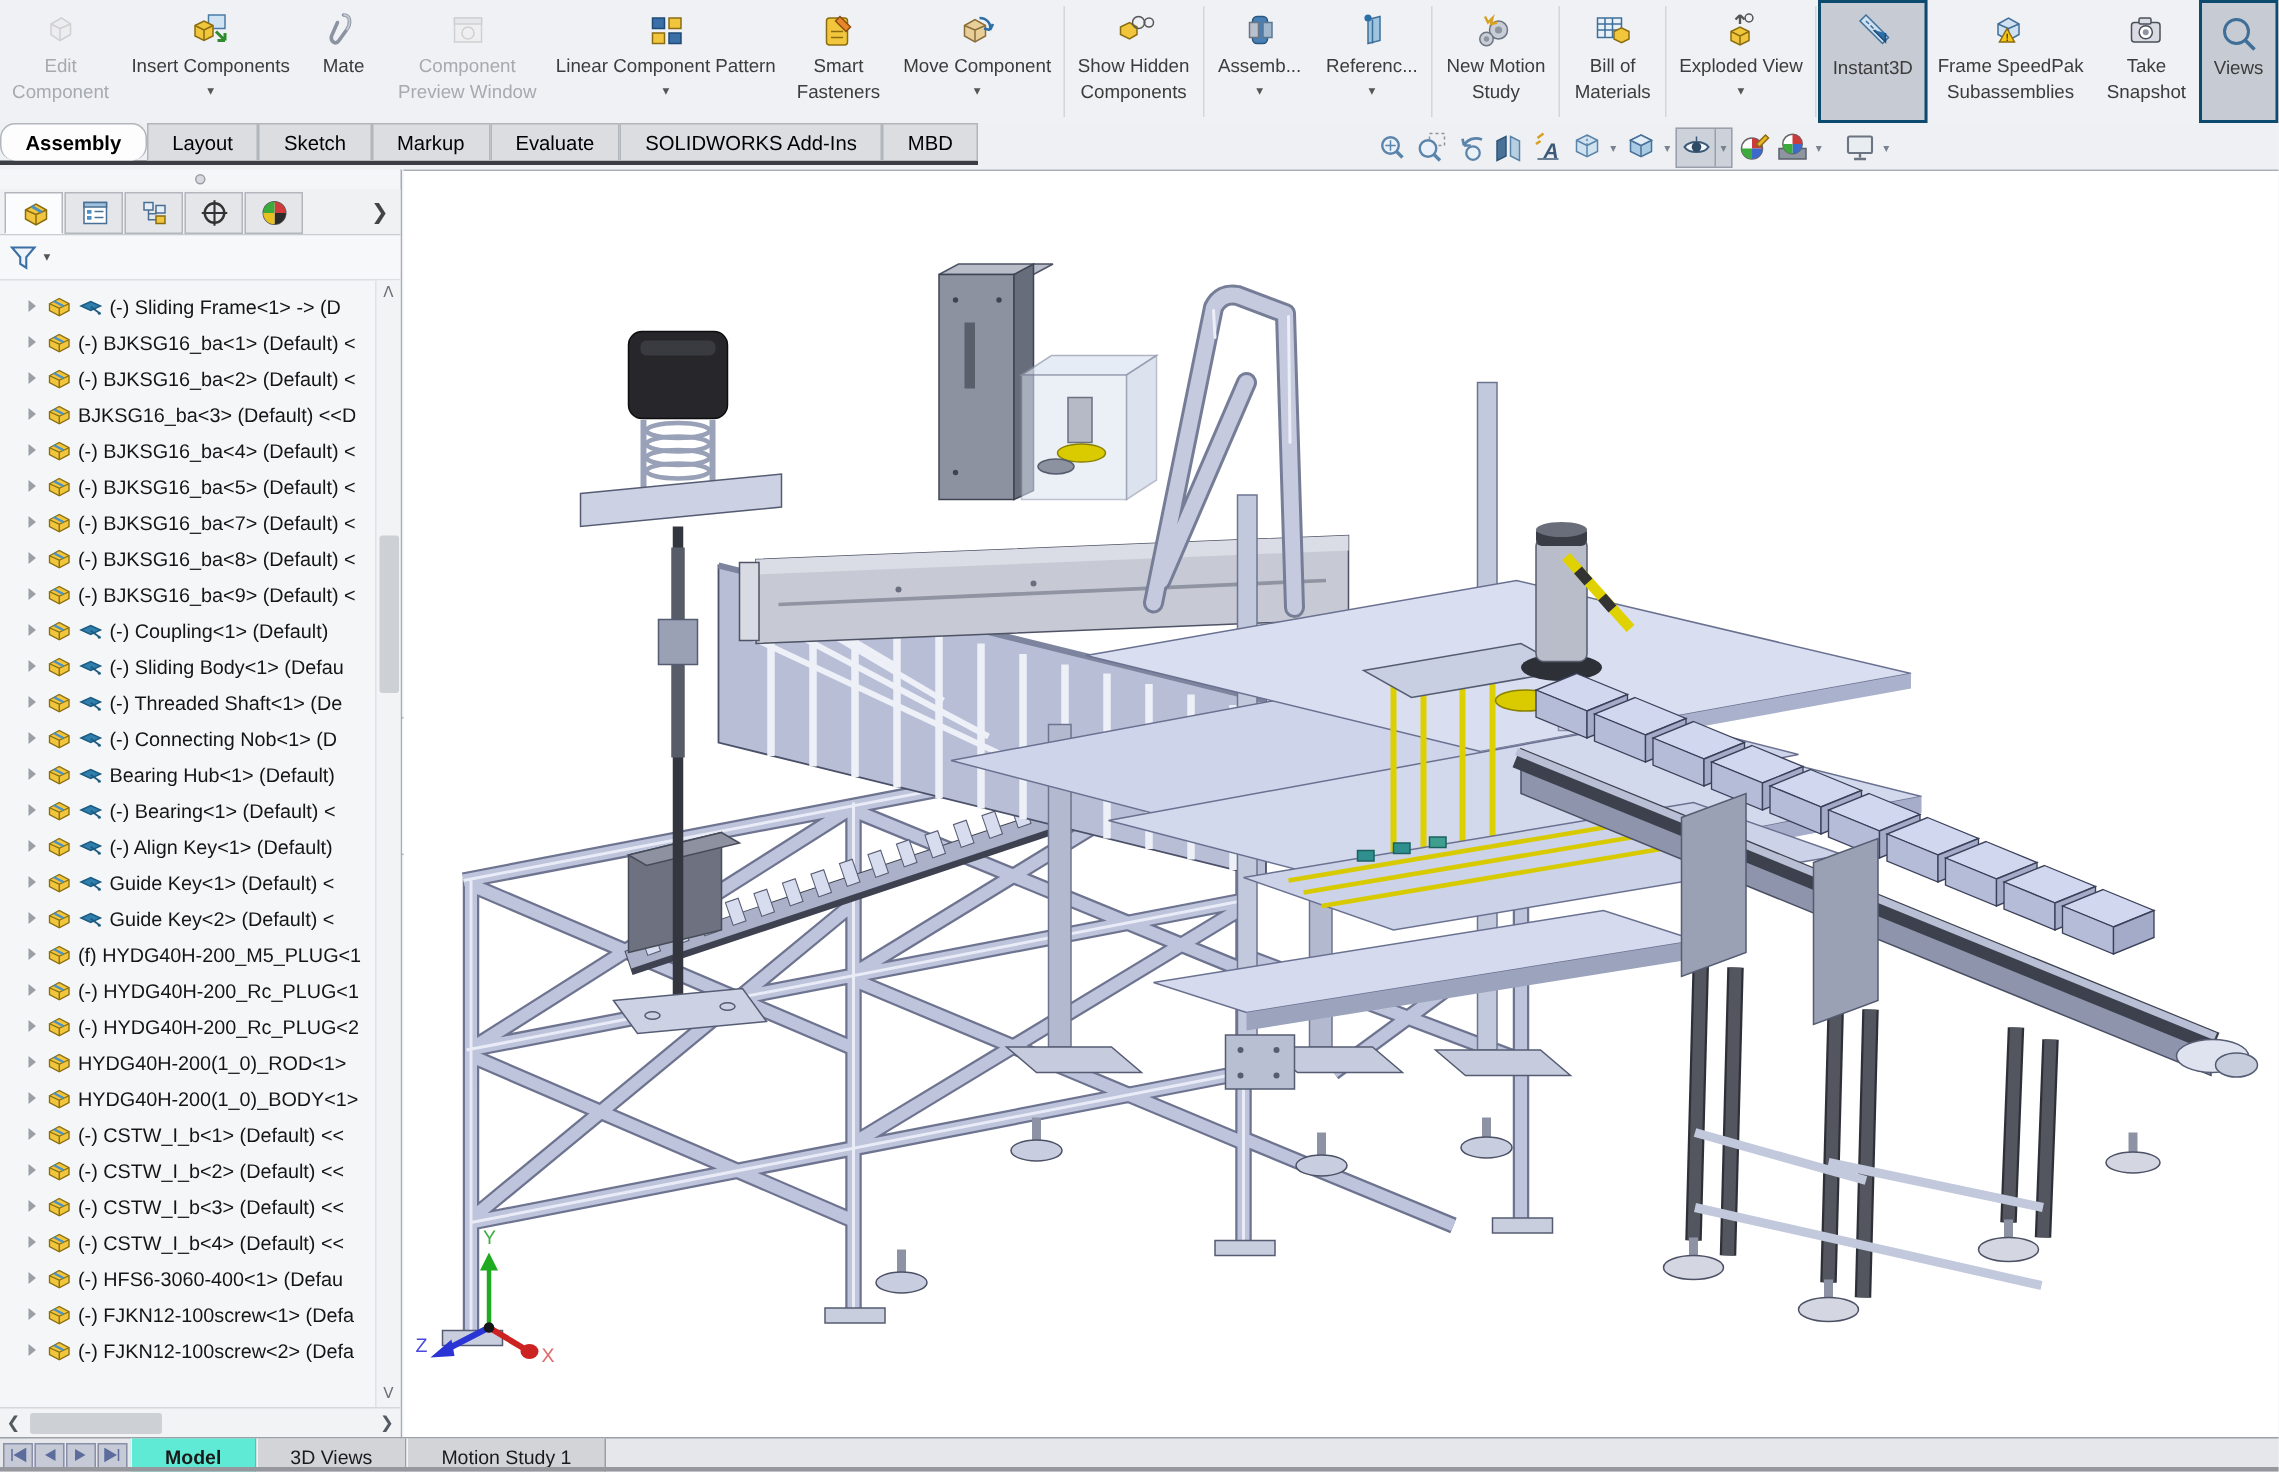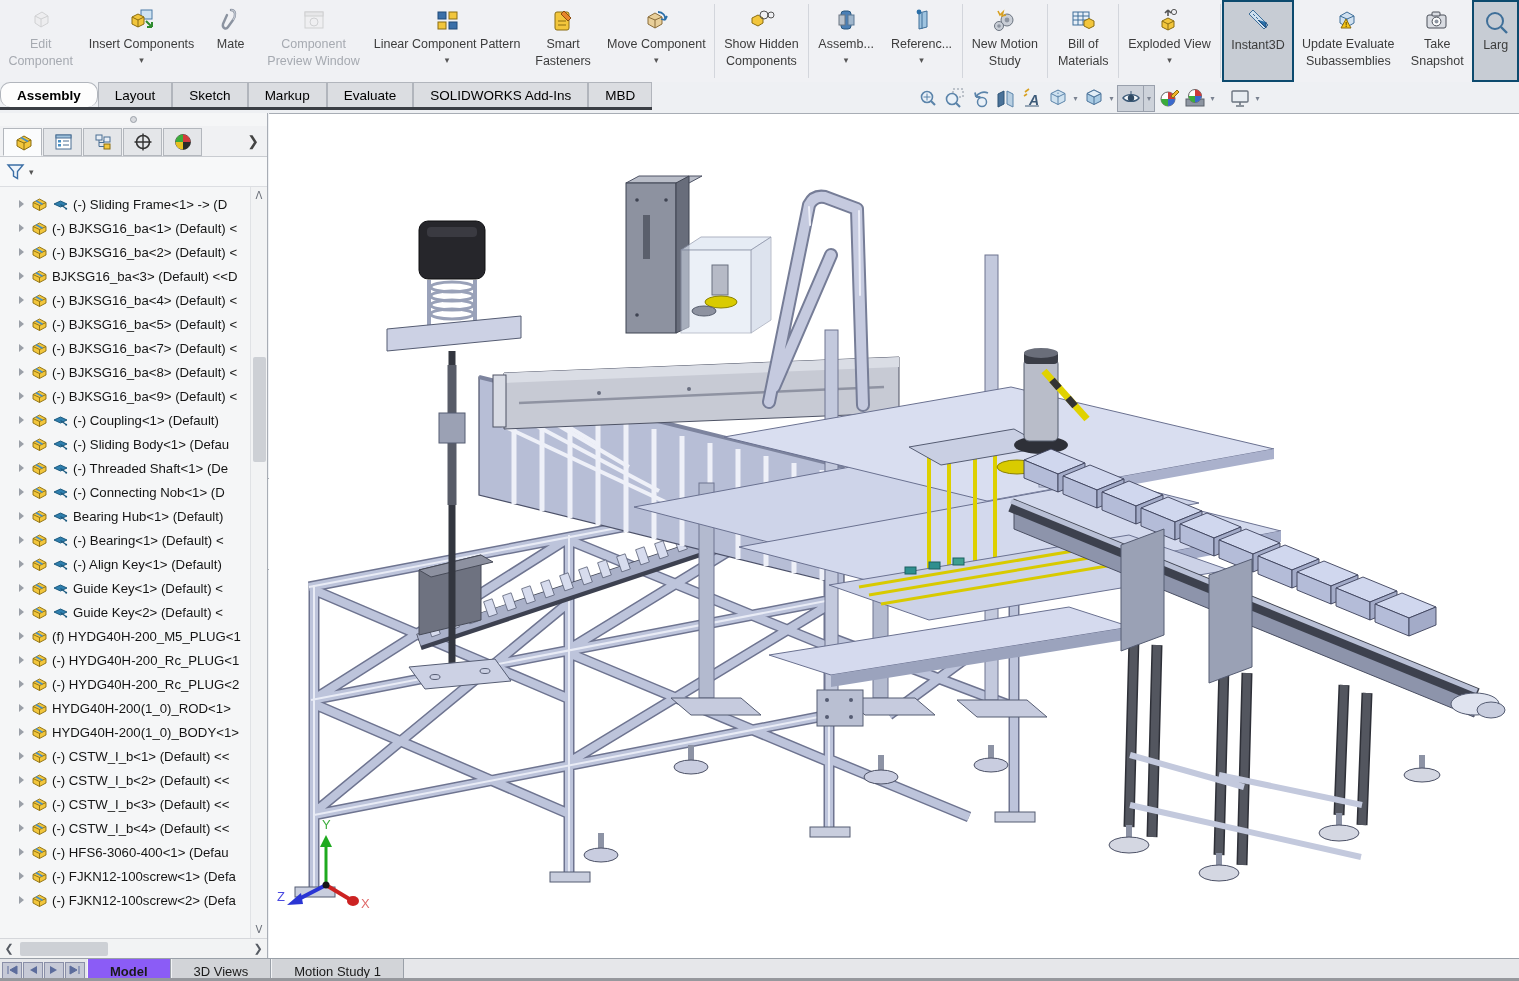--- a/index.html
+++ b/index.html
@@ -77,21 +77,21 @@
 
   
   .bottom-bar { position:absolute; left:0; bottom:0; width:1519px; height:23px;
     background:#e6e7ea; border-top:1px solid #9aa0a8; display:flex; align-items:stretch; }
   .bottom-edge { position:absolute; left:0; bottom:0; width:1519px; height:3px; background:#96989d; }
   .nav-btns { display:flex; align-items:center; gap:1px; padding:1px 2px; }
   .nav-btn { width:20px; height:17px; background:#c6c9d6; border:1px solid #8a8fa8;
     display:flex; align-items:center; justify-content:center; cursor:default; }
   .bb-tab { padding:2px 22px 0 22px; font-size:13px; color:#1a1a1a; background:#d2d4d8;
     border-right:1px solid #9aa0a8; border-left:1px solid #f2f3f5; display:flex; align-items:center; cursor:default; }
-  .bb-tab.active { background:#8b5cf6; font-weight:bold; }
+  .bb-tab.active { background:#5eead4; font-weight:bold; }
 </style>
 </head>
 <body>
 
 <div class="commandbar">
 
   <div class="tb-btn disabled">
     <span class="ticon">
       <svg width="26" height="26">
           <path d="M7,8 L14,4 L20,8 L20,15 L13,19 L7,15 Z" fill="#e7e9ee" stroke="#9aa0ab"></path>
@@ -275,21 +275,21 @@
 
   <div class="tb-btn">
     <span class="ticon">
       <svg width="28" height="28">
           <path d="M6,9 L13,5 L20,9 L20,16 L13,20 L6,16 Z" fill="#cfe0f0" stroke="#3f6f99"></path>
           <path d="M13,20 L13,12 L6,9 M13,12 L20,9" fill="none" stroke="#3f6f99"></path>
           <path d="M12,12 L17,21 L7,21 Z" fill="#f5c518" stroke="#8a6d10"></path>
           <text x="11" y="20" font-size="7" fill="#5a4404" font-weight="bold">!</text>
         </svg>
     </span>
-    <span class="tlabel">Update Evaluate</span>
+    <span class="tlabel">Frame SpeedPak</span>
     <span class="tlabel">Subassemblies</span>
   </div>
 
   <div class="tb-btn">
     <span class="ticon">
       <svg width="28" height="26">
           <rect x="4" y="7" width="19" height="13" rx="2" fill="#d9dce2" stroke="#4a4f58"></rect>
           <rect x="9" y="4" width="8" height="4" rx="1" fill="#d9dce2" stroke="#4a4f58"></rect>
           <circle cx="13.5" cy="13.5" r="4.4" fill="#fff" stroke="#4a4f58"></circle>
           <circle cx="13.5" cy="13.5" r="2" fill="#8d95a1"></circle>
@@ -299,21 +299,21 @@
     <span class="tlabel">Snapshot</span>
   </div>
 
   <div class="tb-btn pressed" style="min-width:46px;">
     <span class="ticon">
       <svg width="26" height="26">
           <circle cx="12" cy="12" r="8" fill="none" stroke="#3f6f99" stroke-width="2"></circle>
           <path d="M18,18 L24,24" stroke="#3f6f99" stroke-width="2.4"></path>
         </svg>
     </span>
-    <span class="tlabel">Larg</span>
+    <span class="tlabel">Views</span>
   </div>
 </div>
 
 <div class="ribbonrow">
   <div class="ribbon-tabs">
     <div class="ribbon-tab active">Assembly</div>
     <div class="ribbon-tab">Layout</div>
     <div class="ribbon-tab">Sketch</div>
     <div class="ribbon-tab">Markup</div>
     <div class="ribbon-tab">Evaluate</div>

